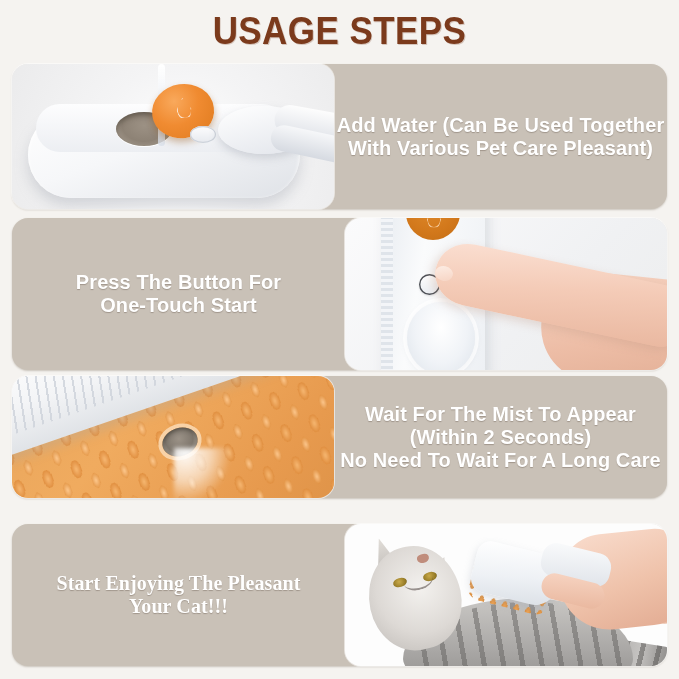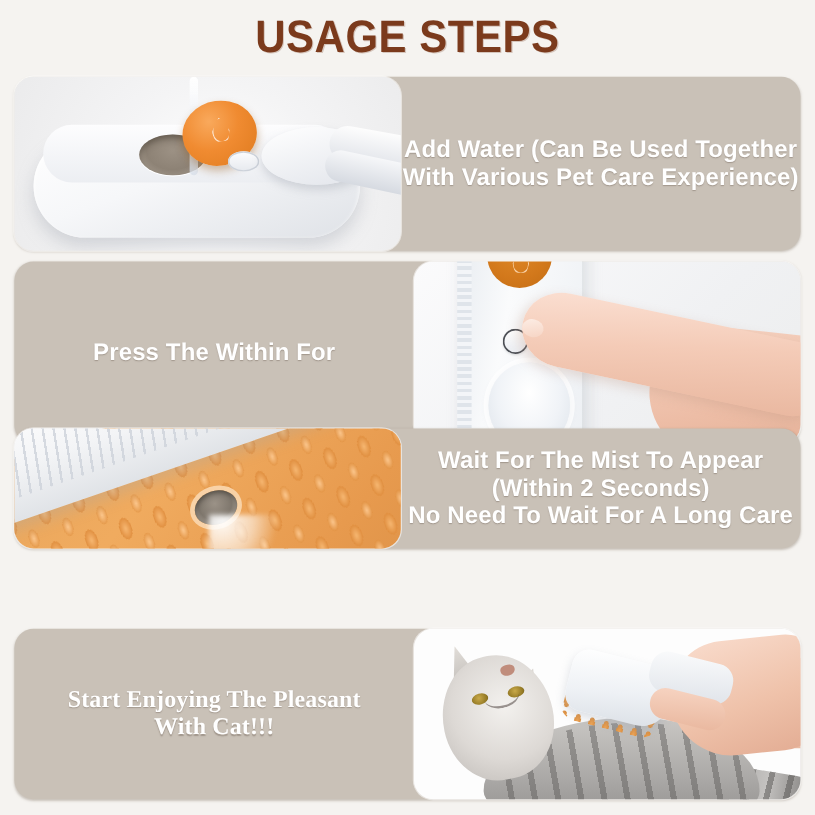--- a/index.html
+++ b/index.html
@@ -39,21 +39,21 @@
     position: absolute;
     left: 12px;
     width: 655px;
     border-radius: 16px;
     background: #c9c1b7;
     box-shadow: 0 1px 2px rgba(120,105,90,0.35);
     overflow: visible;
   }
   .row1 { top: 64px;  height: 145px; }
   .row2 { top: 218px; height: 152px; }
-  .row3 { top: 357px; height: 100px; }
+  .row3 { top: 376px; height: 122px; }
   .row4 { top: 524px; height: 142px; font-family: Liberation Serif, serif; }
 
   
   .photo {
     position: absolute;
     top: 0;
     height: 100%;
     width: 322px;
     border-radius: 16px;
     overflow: hidden;
@@ -388,27 +388,28 @@
       <div class="ph1-stream"></div>
       <div class="ph1-cap"></div>
       <div class="ph1-btn"></div>
       <div class="ph1-pad"></div>
       <div class="ph1-handle"></div>
       <div class="ph1-handle2"></div>
     </div>
   </div>
   <div class="caption right">
     <span class="ln">Add Water (Can Be Used Together</span>
-    <span class="ln">With Various Pet Care Experience)</span>
+    <span class="ln">With Various Pet Care Pleasant)</span>
   </div>
 </div>
 
 <div class="step-row row2">
   <div class="caption left">
-    <span class="ln">Press The Within For</span>
+    <span class="ln">Press The Button For</span>
+    <span class="ln">One-Touch Start</span>
   </div>
   <div class="photo right">
     <div class="scene">
       <div class="ph2-bg"></div>
       <div class="ph2-device"></div>
       <div class="ph2-edge"></div>
       <div class="ph2-cap"></div>
       <div class="ph2-oval"></div>
       <div class="ph2-btn"></div>
       <div class="ph2-hand"></div>
@@ -434,21 +435,21 @@
   <div class="caption right">
     <span class="ln">Wait For The Mist To Appear</span>
     <span class="ln">(Within 2 Seconds)</span>
     <span class="ln">No Need To Wait For A Long Care</span>
   </div>
 </div>
 
 <div class="step-row row4">
   <div class="caption left">
     <span class="ln">Start Enjoying The Pleasant</span>
-    <span class="ln">With Cat!!!</span>
+    <span class="ln">Your Cat!!!</span>
   </div>
   <div class="photo right">
     <div class="scene">
       <div class="ph4-bg"></div>
       <div class="cat-tail"></div>
       <div class="cat-body"></div>
       <div class="cat-stripes"></div>
       <div class="cat-ear-l"></div>
       <div class="cat-ear-r"></div>
       <div class="cat-head"></div>

